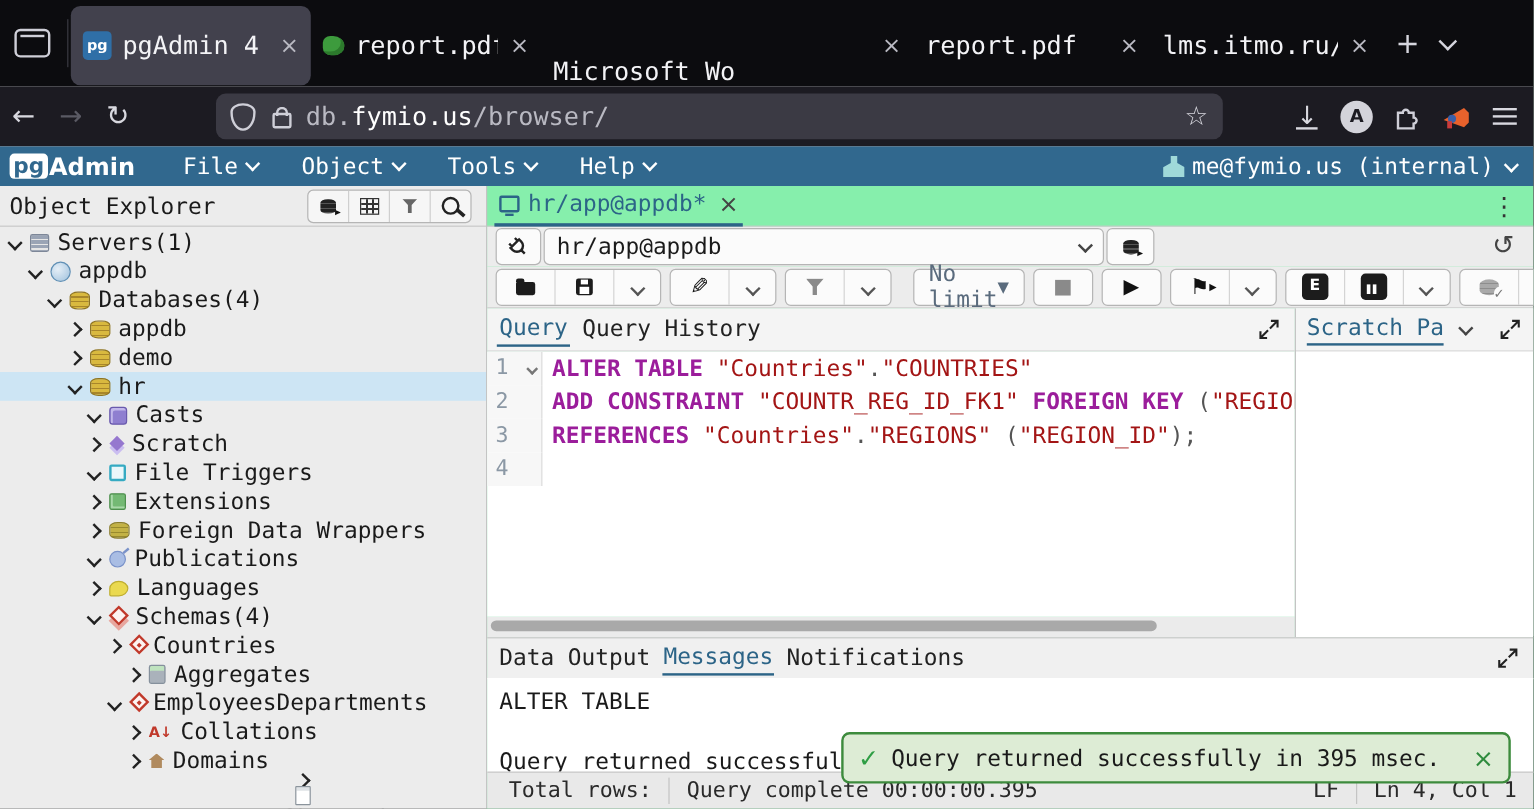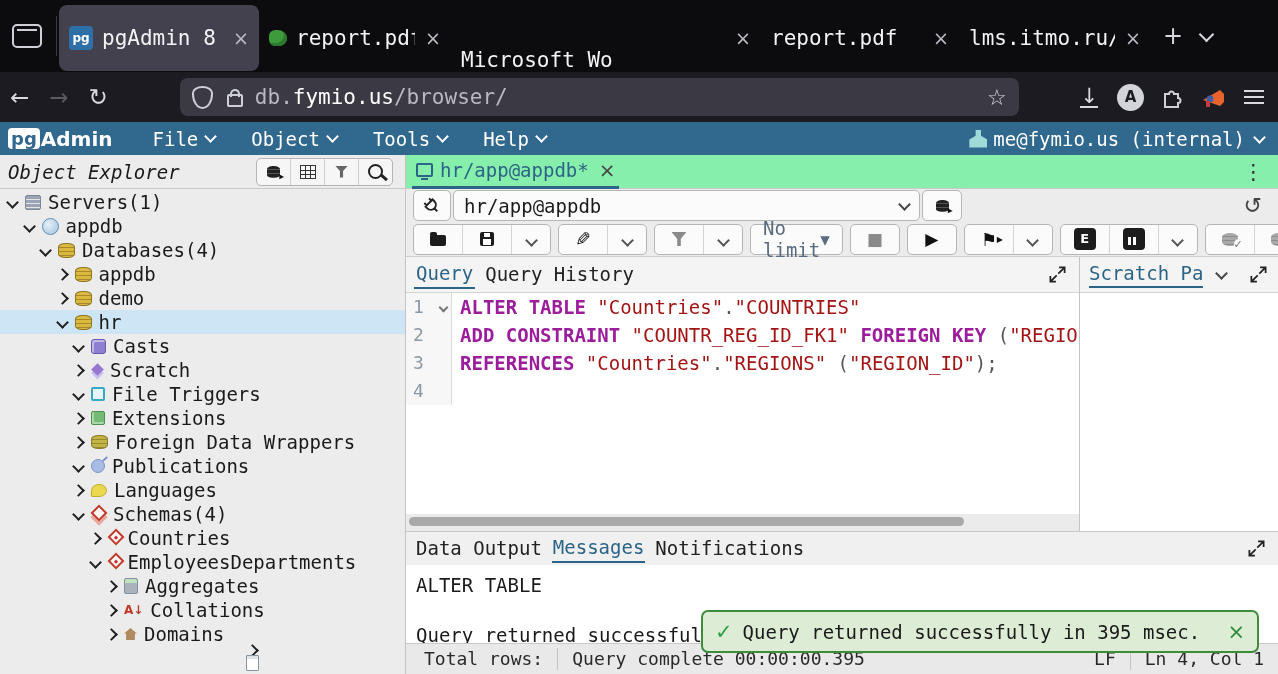--- a/index.html
+++ b/index.html
@@ -59,21 +59,21 @@
   .chev.down{transform:rotate(45deg);}
   .chev.right{transform:rotate(-45deg);}
   .chev.white{border-color:#fff;}
   .menu-item .chev{margin-left:8px;margin-top:-4px;}
   .user-area{margin-left:auto;display:flex;align-items:center;margin-right:14px;}
   .ic-user{width:18px;height:18px;background:#9fd9d9;margin-right:6px;
            clip-path:polygon(35% 0,65% 0,65% 35%,100% 55%,100% 100%,0 100%,0 55%,35% 35%);}
   
   .sidebar{position:absolute;top:155px;left:0;width:405px;bottom:0;background:#ececec;overflow:hidden;}
   .main{position:absolute;top:155px;left:405px;right:0;bottom:0;background:#86efac;border-left:1px solid #c4c4c4;}
-  .pane-head{height:33px;border-bottom:1px solid #c9c9c9;display:flex;align-items:center;font-style:italic;}
+  .pane-head{height:33px;border-bottom:1px solid #c9c9c9;display:flex;align-items:center;}
   .sb-title{margin-left:8px;font-size:19px;}
   .sb-tools{margin-left:auto;margin-right:12px;display:flex;border:1px solid #b5b5b5;border-radius:5px;background:#f6f6f6;}
   .sb-tool{width:33px;height:26px;display:flex;align-items:center;justify-content:center;border-left:1px solid #cfcfcf;}
   .sb-tool:first-child{border-left:none;}
   .mini-db{width:13px;height:12px;border-radius:6px/3px;background:repeating-linear-gradient(180deg,#222 0 3px,#555 3px 4px);position:relative;}
   .mini-db::after{content:"▶";position:absolute;right:-4px;bottom:-3px;font-size:8px;color:#111;}
   .mini-grid{width:14px;height:12px;border:1.5px solid #333;
      background:linear-gradient(90deg,transparent 0 4px,#333 4px 5.5px,transparent 5.5px 9px,#333 9px 10.5px,transparent 10.5px),
                 linear-gradient(180deg,transparent 0 3.5px,#333 3.5px 5px,transparent 5px 7.5px,#333 7.5px 9px,transparent 9px);}
   .mini-funnel{width:13px;height:12px;background:#666;clip-path:polygon(0 0,100% 0,62% 45%,62% 100%,38% 100%,38% 45%);}
@@ -153,21 +153,21 @@
   .ic-flag{color:#111;font-size:18px;position:relative;}
   .ic-flag::after{content:"▶";position:absolute;font-size:8px;right:-6px;top:6px;color:#111;}
   .badge-btn{width:22px;height:22px;background:#1c1c1c;color:#fff;border-radius:4px;
      font:bold 13px/22px "DejaVu Sans",sans-serif;text-align:center;}
   .ic-chart{width:22px;height:22px;background:#1c1c1c;border-radius:4px;position:relative;}
   .ic-chart::after{content:"";position:absolute;left:5px;bottom:5px;width:3px;height:8px;background:#fff;
      box-shadow:5px 0 0 #fff,5px 3px 0 #1c1c1c;}
   .gray-db{width:16px;height:13px;border-radius:8px/4px;position:relative;
      background:repeating-linear-gradient(180deg,#a9a9a9 0 3px,#8d8d8d 3px 4px);}
   .gray-db .mini{position:absolute;right:-5px;bottom:-4px;font-size:11px;color:#777;background:#fbfbfb;border-radius:50%;line-height:11px;}
-  .limit-sel{width:132px;justify-content:space-between;padding:0 12px;color:#5a6b7d;margin-left:7px;}
+  .limit-sel{width:132px;justify-content:space-between;padding:0 12px;color:#5a6b7d;margin-left:18px;}
   
   .edit-tabs{position:absolute;top:102px;left:0;width:673px;height:35px;background:#f4f4f4;
      border-bottom:1px solid #d4d4d4;display:flex;align-items:center;}
   .etab{margin-left:8px;padding:2px 2px 3px;color:#222;}
   .etab.active{color:#2c6487;border-bottom:2px solid #2c6487;}
   .expand{margin-left:auto;margin-right:12px;}
   .editor{position:absolute;top:138px;left:0;width:673px;height:221px;background:#fff;overflow:hidden;}
   .cline{display:flex;height:28px;line-height:28px;}
   .gutter{width:38px;flex:none;background:#f7f7f7;border-right:1px solid #ddd;color:#8b98a5;
      text-align:left;padding-left:7px;position:relative;font-size:18px;}
@@ -210,21 +210,21 @@
 <body>
 
 <div id="app">
 
   <div class="tabbar">
     <span class="fxview"></span>
     <span class="tabbar-sep"></span>
     <div id="browser-tabs" style="display:flex;align-items:center;">
         <div class="btab active" style="width: 180px;">
           <span class="fav fav-pg">pg</span>
-          <span class="btab-label">pgAdmin 8</span>
+          <span class="btab-label">pgAdmin 4</span>
           <span class="btab-close glyph">×</span>
         </div>
         <div class="btab" style="width: 172px;">
           <span class="fav fav-pdf"></span>
           <span class="btab-label">report.pdf</span>
           <span class="btab-close glyph">×</span>
         </div>
         <div class="btab" style="width: 290px;">
           <span class="btab-label fade">Microsoft Wo</span>
           <span class="btab-close glyph">×</span>
@@ -391,29 +391,29 @@
         <div class="trow" style="padding-left: 74px;">
           <span class="chev down"></span>
           <span class="ti ti-schemas"></span>
           <span>Schemas(4)</span>
         </div>
         <div class="trow" style="padding-left: 90.5px;">
           <span class="chev right"></span>
           <span class="ti ti-schema"></span>
           <span>Countries</span>
         </div>
+        <div class="trow" style="padding-left: 107px;">
+          <span class="chev right"></span>
+          <span class="ti ti-agg"></span>
+          <span>Aggregates</span>
+        </div>
         <div class="trow" style="padding-left: 90.5px;">
           <span class="chev down"></span>
           <span class="ti ti-schema"></span>
           <span>EmployeesDepartments</span>
-        </div>
-        <div class="trow" style="padding-left: 107px;">
-          <span class="chev right"></span>
-          <span class="ti ti-agg"></span>
-          <span>Aggregates</span>
         </div>
         <div class="trow" style="padding-left: 107px;">
           <span class="chev right"></span>
           <span class="ti ti-coll">A↓</span>
           <span>Collations</span>
         </div>
         <div class="trow" style="padding-left: 107px;">
           <span class="chev right"></span>
           <span class="ti ti-dom"></span>
           <span>Domains</span>

